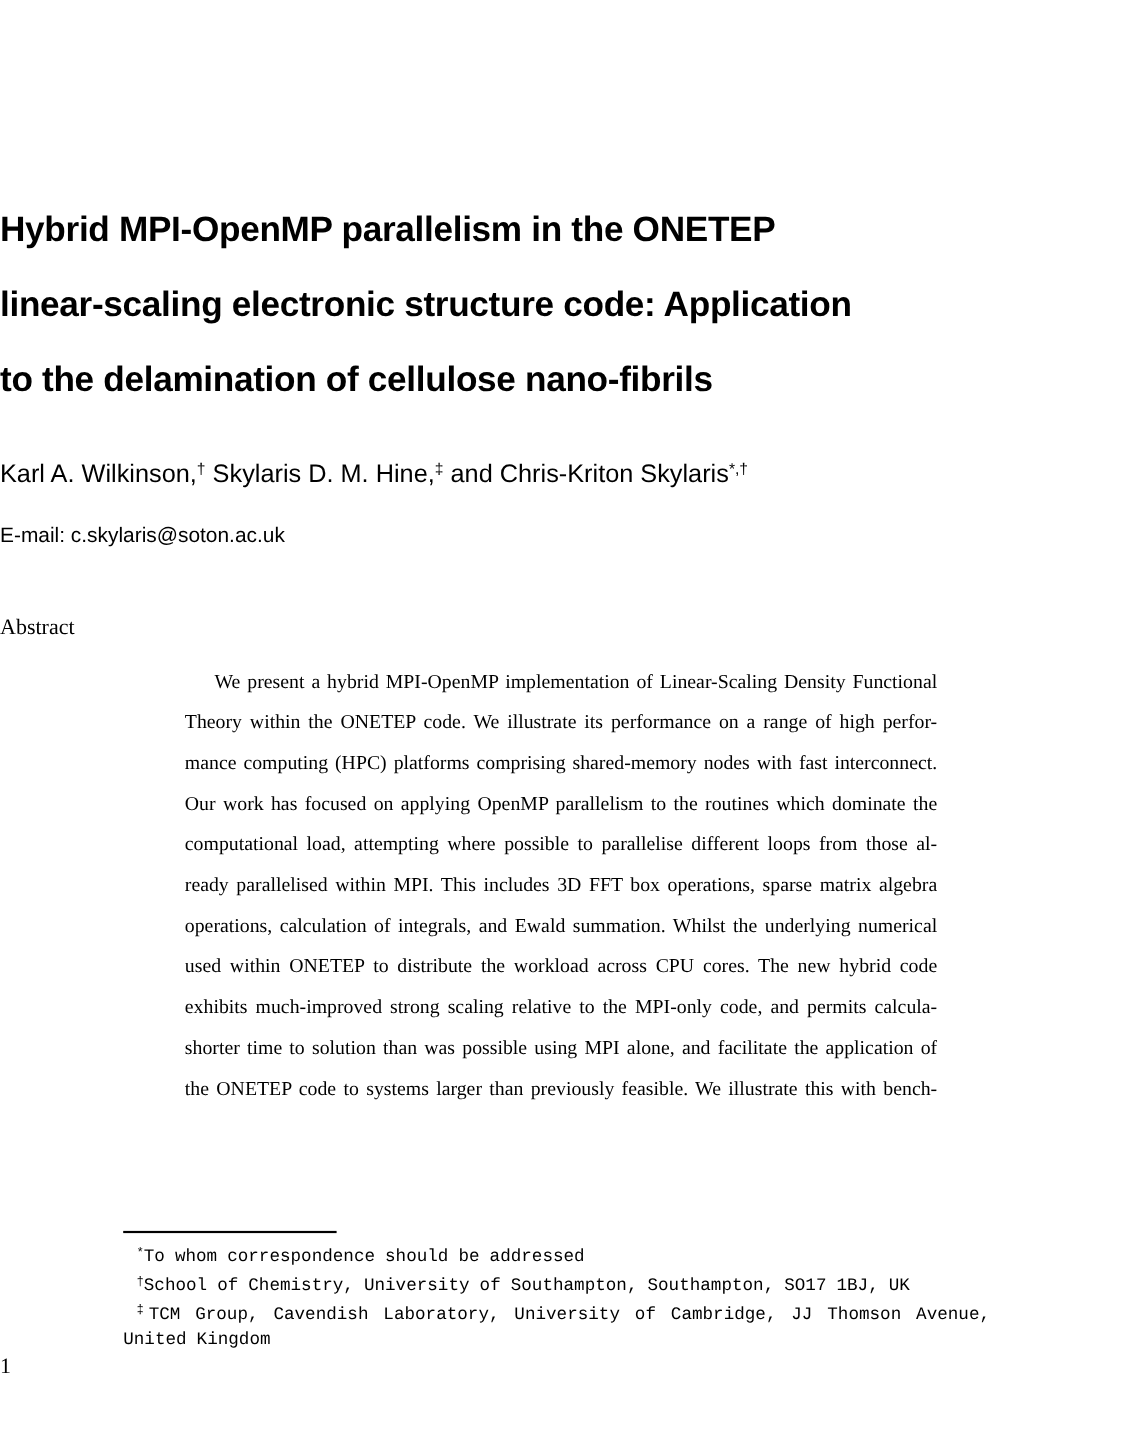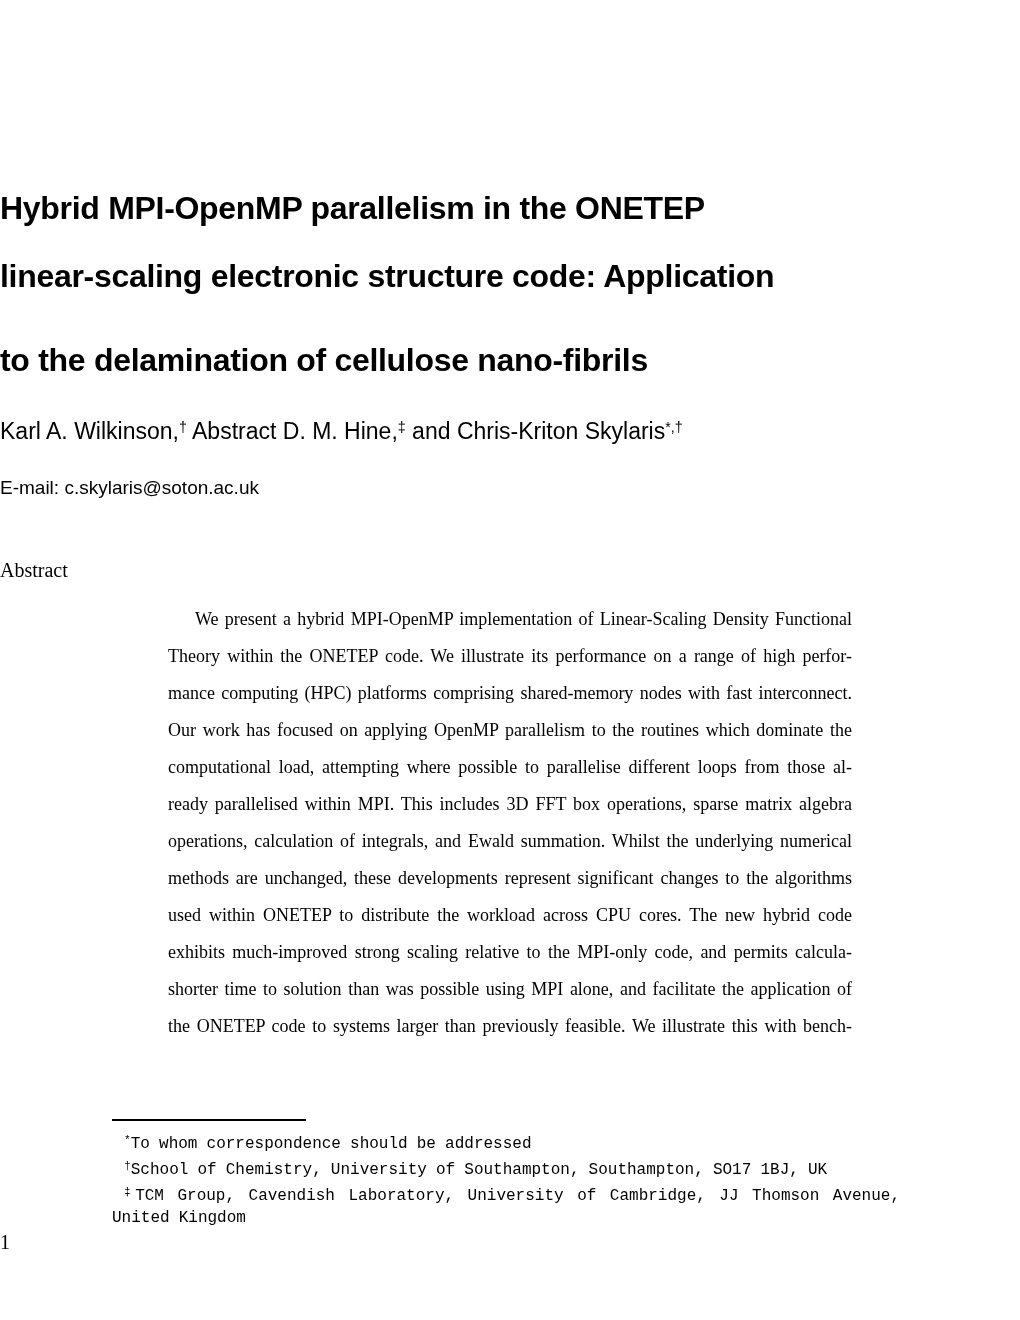--- a/index.html
+++ b/index.html
@@ -21,21 +21,21 @@
   }
   .title-line {
     font-family: "Liberation Sans", "DejaVu Sans", sans-serif;
     font-weight: 700;
     font-size: 32px;
     line-height: 36px;
     letter-spacing: -0.3px;
   }
   .title-1 { top: 190px; }
   .title-2 { top: 258px; }
-  .title-3 { top: 326px; margin-top: 16px; }
+  .title-3 { top: 326px; }
   .authors-line {
     top: 410px;
     font-family: "Liberation Sans", "DejaVu Sans", sans-serif;
     font-weight: 400;
     font-size: 23px;
     line-height: 34px;
   }
   .email-line {
     top: 474px;
     font-family: "Liberation Sans", "DejaVu Sans", sans-serif;
@@ -113,36 +113,35 @@
 </head>
 <body>
 
 <div class="page">
 
   <div class="center-line title-line title-1">Hybrid MPI-OpenMP parallelism in the ONETEP</div>
   <div class="center-line title-line title-2">linear-scaling electronic structure code: Application</div>
   <div class="center-line title-line title-3">to the delamination of cellulose nano-fibrils</div>
 
   <div class="center-line authors-line">
-    <span>Karl A. Wilkinson,</span><span class="sup">†</span><span> Abstract D. M. Hine,</span><span class="sup">‡</span><span> and Chris-Kriton Skylaris</span><span class="sup">*,†</span>
+    <span>Karl A. Wilkinson,</span><span class="sup">†</span><span> Skylaris D. M. Hine,</span><span class="sup">‡</span><span> and Chris-Kriton Skylaris</span><span class="sup">*,†</span>
   </div>
 
   <div class="center-line email-line">E-mail: c.skylaris@soton.ac.uk</div>
 
   <div class="center-line abs-heading">Abstract</div>
 
   <div class="abstract">
     <div class="abs-line first">We present a hybrid MPI-OpenMP implementation of Linear-Scaling Density Functional</div>
     <div class="abs-line">Theory within the ONETEP code. We illustrate its performance on a range of high perfor-</div>
     <div class="abs-line">mance computing (HPC) platforms comprising shared-memory nodes with fast interconnect.</div>
     <div class="abs-line">Our work has focused on applying OpenMP parallelism to the routines which dominate the</div>
     <div class="abs-line">computational load, attempting where possible to parallelise different loops from those al-</div>
     <div class="abs-line">ready parallelised within MPI. This includes 3D FFT box operations, sparse matrix algebra</div>
     <div class="abs-line">operations, calculation of integrals, and Ewald summation. Whilst the underlying numerical</div>
-    <div class="abs-line">methods are unchanged, these developments represent significant changes to the algorithms</div>
     <div class="abs-line">used within ONETEP to distribute the workload across CPU cores. The new hybrid code</div>
     <div class="abs-line">exhibits much-improved strong scaling relative to the MPI-only code, and permits calcula-</div>
     <div class="abs-line">shorter time to solution than was possible using MPI alone, and facilitate the application of</div>
     <div class="abs-line">the ONETEP code to systems larger than previously feasible. We illustrate this with bench-</div>
   </div>
 
   <div class="fn-rule"></div>
 
   <div class="footnotes">
     <div class="fn-line indent">

